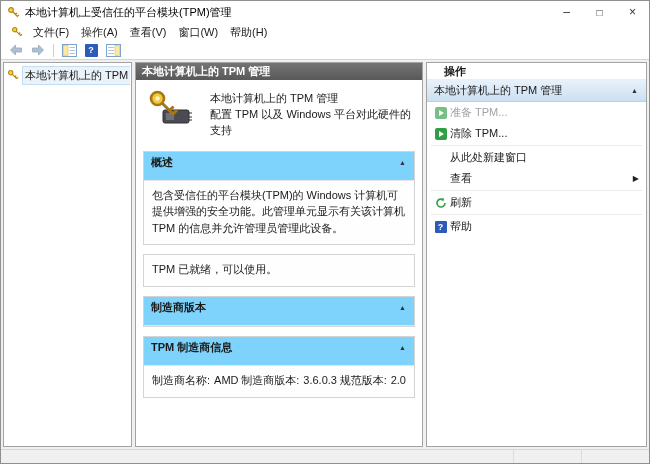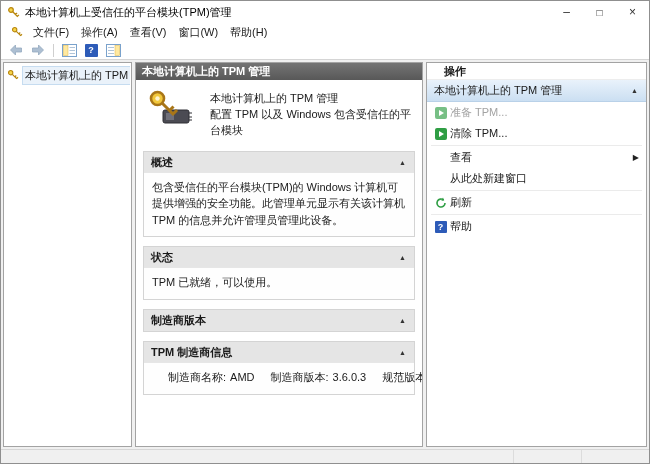--- a/index.html
+++ b/index.html
@@ -36,26 +36,26 @@
   .tree-item { display: flex; align-items: center; gap: 3px; padding: 1px 2px; white-space: nowrap; overflow: hidden; }
   .tree-item .label { padding: 1px 2px; background: #eaf2fa; border: 1px solid #c6dcf0; white-space: nowrap; }
 
   
   .content { width: 288px; flex: none; display: flex; flex-direction: column; overflow: hidden; }
   .content-header { height: 17px; flex: none; background: linear-gradient(#747474, #585858); color: #fff; font-weight: bold; display: flex; align-items: center; padding: 0 6px; }
   .intro { display: flex; gap: 16px; padding: 9px 10px 10px 12px; align-items: flex-start; }
   .intro-text { line-height: 1.45; padding-top: 2px; }
   .sections { display: flex; flex-direction: column; gap: 9px; padding: 2px 7px 0 7px; }
   .section { border: 1px solid #d4d4d4; background: #fefefe; }
-  .section-header { display: flex; align-items: center; justify-content: space-between; padding: 3px 7px 2px 7px; background: #e5e5e5; border-bottom: 1px solid #e6e6e6; }
+  .section-header { display: flex; align-items: center; justify-content: space-between; padding: 3px 7px 10px 7px; background: #7dd3fc; border-bottom: 1px solid #e6e6e6; }
   .section-title { font-weight: bold; }
   .collapse-btn { font-size: 7px; color: #333; padding: 0 1px; line-height: 1; }
   .section-body { padding: 6px 8px 8px 8px; line-height: 1.5; }
   .fields-row { display: flex; justify-content: space-between; padding: 7px 8px 9px 8px; }
-  .field { white-space: nowrap; margin-left: 16px; }
+  .field { white-space: nowrap; }
   .field .flabel { margin-right: 4px; }
 
   
   .actions { flex: 1; display: flex; flex-direction: column; min-width: 0; }
   .actions-title { height: 17px; display: flex; align-items: center; font-weight: bold; padding: 0 17px; border-bottom: 1px solid #ededed; flex: none; }
   .actions-group-header { display: flex; align-items: center; justify-content: space-between; padding: 3px 7px; background: linear-gradient(#e9f2fb, #cbdff2); border-bottom: 1px solid #b9d1e8; flex: none; }
   .action-item { display: flex; align-items: center; gap: 3px; padding: 3px 7px; min-height: 21px; }
   .action-item .ic { width: 13px; height: 13px; flex: none; display: flex; align-items: center; justify-content: center; }
   .action-item.disabled .alabel { color: #a3a3a3; }
   .action-item.disabled .ic { opacity: .65; }
@@ -169,39 +169,35 @@
             <line x1="41" y1="24" x2="44" y2="24" stroke="#2e2e34"></line>
             <line x1="41" y1="28" x2="44" y2="28" stroke="#2e2e34"></line>
             <line x1="41" y1="31" x2="44" y2="31" stroke="#2e2e34"></line>
             <circle cx="9.5" cy="9.5" r="6.5" fill="#f2c83c" stroke="#a97617" stroke-width="2.6"></circle>
             <circle cx="9.5" cy="9.5" r="2.2" fill="#fdf3cf"></circle>
             <path d="M14.5 14.5 L26 26 M21.5 21.5 L25.5 17.5 M25 25 L29 21" stroke="#a97617" stroke-width="3" fill="none"></path>
           </svg>
         </span>
         <div class="intro-text">
           <div>本地计算机上的 TPM 管理</div>
-          <div>配置 TPM 以及 Windows 包含受信任的平台模块</div>
+          <div>配置 TPM 以及 Windows 平台对此硬件的支持</div>
         </div>
       </div>
 
       <div class="sections">
 
         <div class="section">
           <div class="section-header">
             <span class="section-title">概述</span>
             <span class="collapse-btn">▲</span>
           </div>
           <div class="section-body">包含受信任的平台模块(TPM)的 Windows 计算机可提供增强的安全功能。此管理单元显示有关该计算机 TPM 的信息并允许管理员管理此设备。</div>
         </div>
 
         <div class="section">
-          <div class="section-header">
-            <span class="section-title">状态</span>
-            <span class="collapse-btn">▲</span>
-          </div>
           <div class="section-body">TPM 已就绪，可以使用。</div>
         </div>
 
         <div class="section">
           <div class="section-header">
             <span class="section-title">制造商版本</span>
             <span class="collapse-btn">▲</span>
           </div>
         </div>
 
@@ -250,27 +246,27 @@
               <path d="M4 3 L9 6 L4 9 Z" fill="#fff"></path>
             </svg>
         </span>
         <span class="alabel">清除 TPM...</span>
       </div>
 
       <div class="action-sep"></div>
 
       <div class="action-item">
         <span class="ic"></span>
+        <span class="alabel">从此处新建窗口</span>
+      </div>
+
+      <div class="action-item">
+        <span class="ic"></span>
         <span class="alabel">查看</span>
         <span class="submenu">▶</span>
-      </div>
-
-      <div class="action-item">
-        <span class="ic"></span>
-        <span class="alabel">从此处新建窗口</span>
       </div>
 
       <div class="action-sep"></div>
 
       <div class="action-item">
         <span class="ic">
           <svg width="12" height="12" viewBox="0 0 12 12">
             <path d="M10 6 A4 4 0 1 1 8.6 3" stroke="#2f9e44" stroke-width="1.6" fill="none"></path>
             <path d="M8 0.6 L9.2 3.4 L6.4 3.8 Z" fill="#2f9e44"></path>
           </svg>

